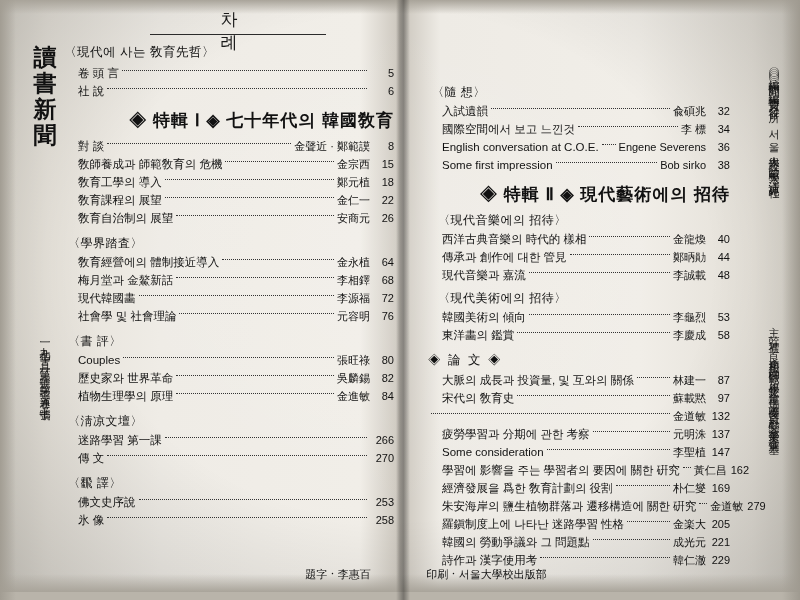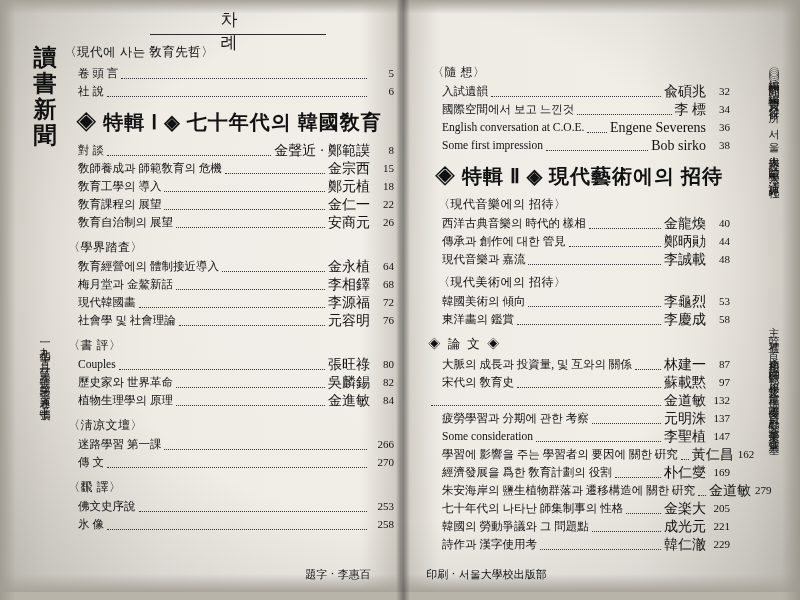--- a/index.html
+++ b/index.html
@@ -47,45 +47,45 @@
     display:block;font-size:23px;line-height:26px;font-weight:bold;letter-spacing:0px;
   }
   .vol-line{
     position:absolute;left:22px;top:205px;width:30px;
     font-family:"DejaVu Serif","Liberation Serif",serif;
     font-size:11px;line-height:15px;color:#111;text-align:center;
     writing-mode:vertical-rl;height:330px;letter-spacing:2px;
   }
 
   
-  .col{position:absolute;font-family:Liberation Serif, serif;color:#111;}
+  .col{position:absolute;font-family:Liberation Sans, sans-serif;color:#111;}
   #left-col{left:64px;top:44px;width:330px;}
-  #right-col{left:428px;top:56px;width:302px;}
+  #right-col{left:428px;top:76px;width:302px;}
 
   .sec-head{
     font-size:12.5px;margin:0 0 4px 0;letter-spacing:0.5px;white-space:nowrap;
   }
   .feature{
-    text-align:center;font-size:20px;font-weight:bold;margin:9px 0 6px 0;letter-spacing:1px;
+    text-align:right;font-size:17px;font-weight:bold;margin:9px 0 6px 0;letter-spacing:1px;
   }
   .subhead{
     font-size:12px;margin:6px 0 2px 10px;letter-spacing:0.5px;
   }
   .grp{font-size:12px;margin:8px 0 2px 4px;text-align:left;letter-spacing:0.5px;}
   .center-grp{text-align:left;font-size:12.5px;margin:8px 0 3px 0;letter-spacing:2px;}
 
   .row{
-    display:flex;align-items:flex-end;font-size:11.5px;line-height:17px;margin:0 0 1px 0;
+    display:flex;align-items:center;font-size:11.5px;line-height:17px;margin:0 0 1px 0;
     white-space:nowrap;
   }
   .row .t{padding-left:14px;}
   .row .dots{
     flex:1;margin:0 3px;border-bottom:1px dotted #333;transform:translateY(-3px);min-width:8px;
   }
-  .row .a{padding-right:4px;font-size:14px;}
+  .row .a{padding-right:4px;font-size:11px;}
   .row .p{width:20px;text-align:right;font-size:11px;}
 
   
   .credits{
     position:absolute;right:18px;top:58px;height:300px;
     writing-mode:vertical-rl;
     font-family:"DejaVu Serif","Liberation Serif",serif;
     font-size:11px;line-height:17px;letter-spacing:2px;color:#111;
   }
   .credits2{
@@ -341,21 +341,21 @@
         <span class="a">朴仁燮</span>
         <span class="p">169</span>
       </div>
       <div class="row">
         <span class="t">朱安海岸의 鹽生植物群落과 遷移構造에 關한 硏究</span>
         <span class="dots"></span>
         <span class="a">金道敏</span>
         <span class="p">279</span>
       </div>
       <div class="row">
-        <span class="t">七十年代의 나타난 師集制事의 性格</span>
+        <span class="t">羅鎭制度上에 나타난 迷路學習 性格</span>
         <span class="dots"></span>
         <span class="a">金楽大</span>
         <span class="p">205</span>
       </div>
       <div class="row">
         <span class="t">韓國의 勞動爭議와 그 問題點</span>
         <span class="dots"></span>
         <span class="a">成光元</span>
         <span class="p">221</span>
       </div>

